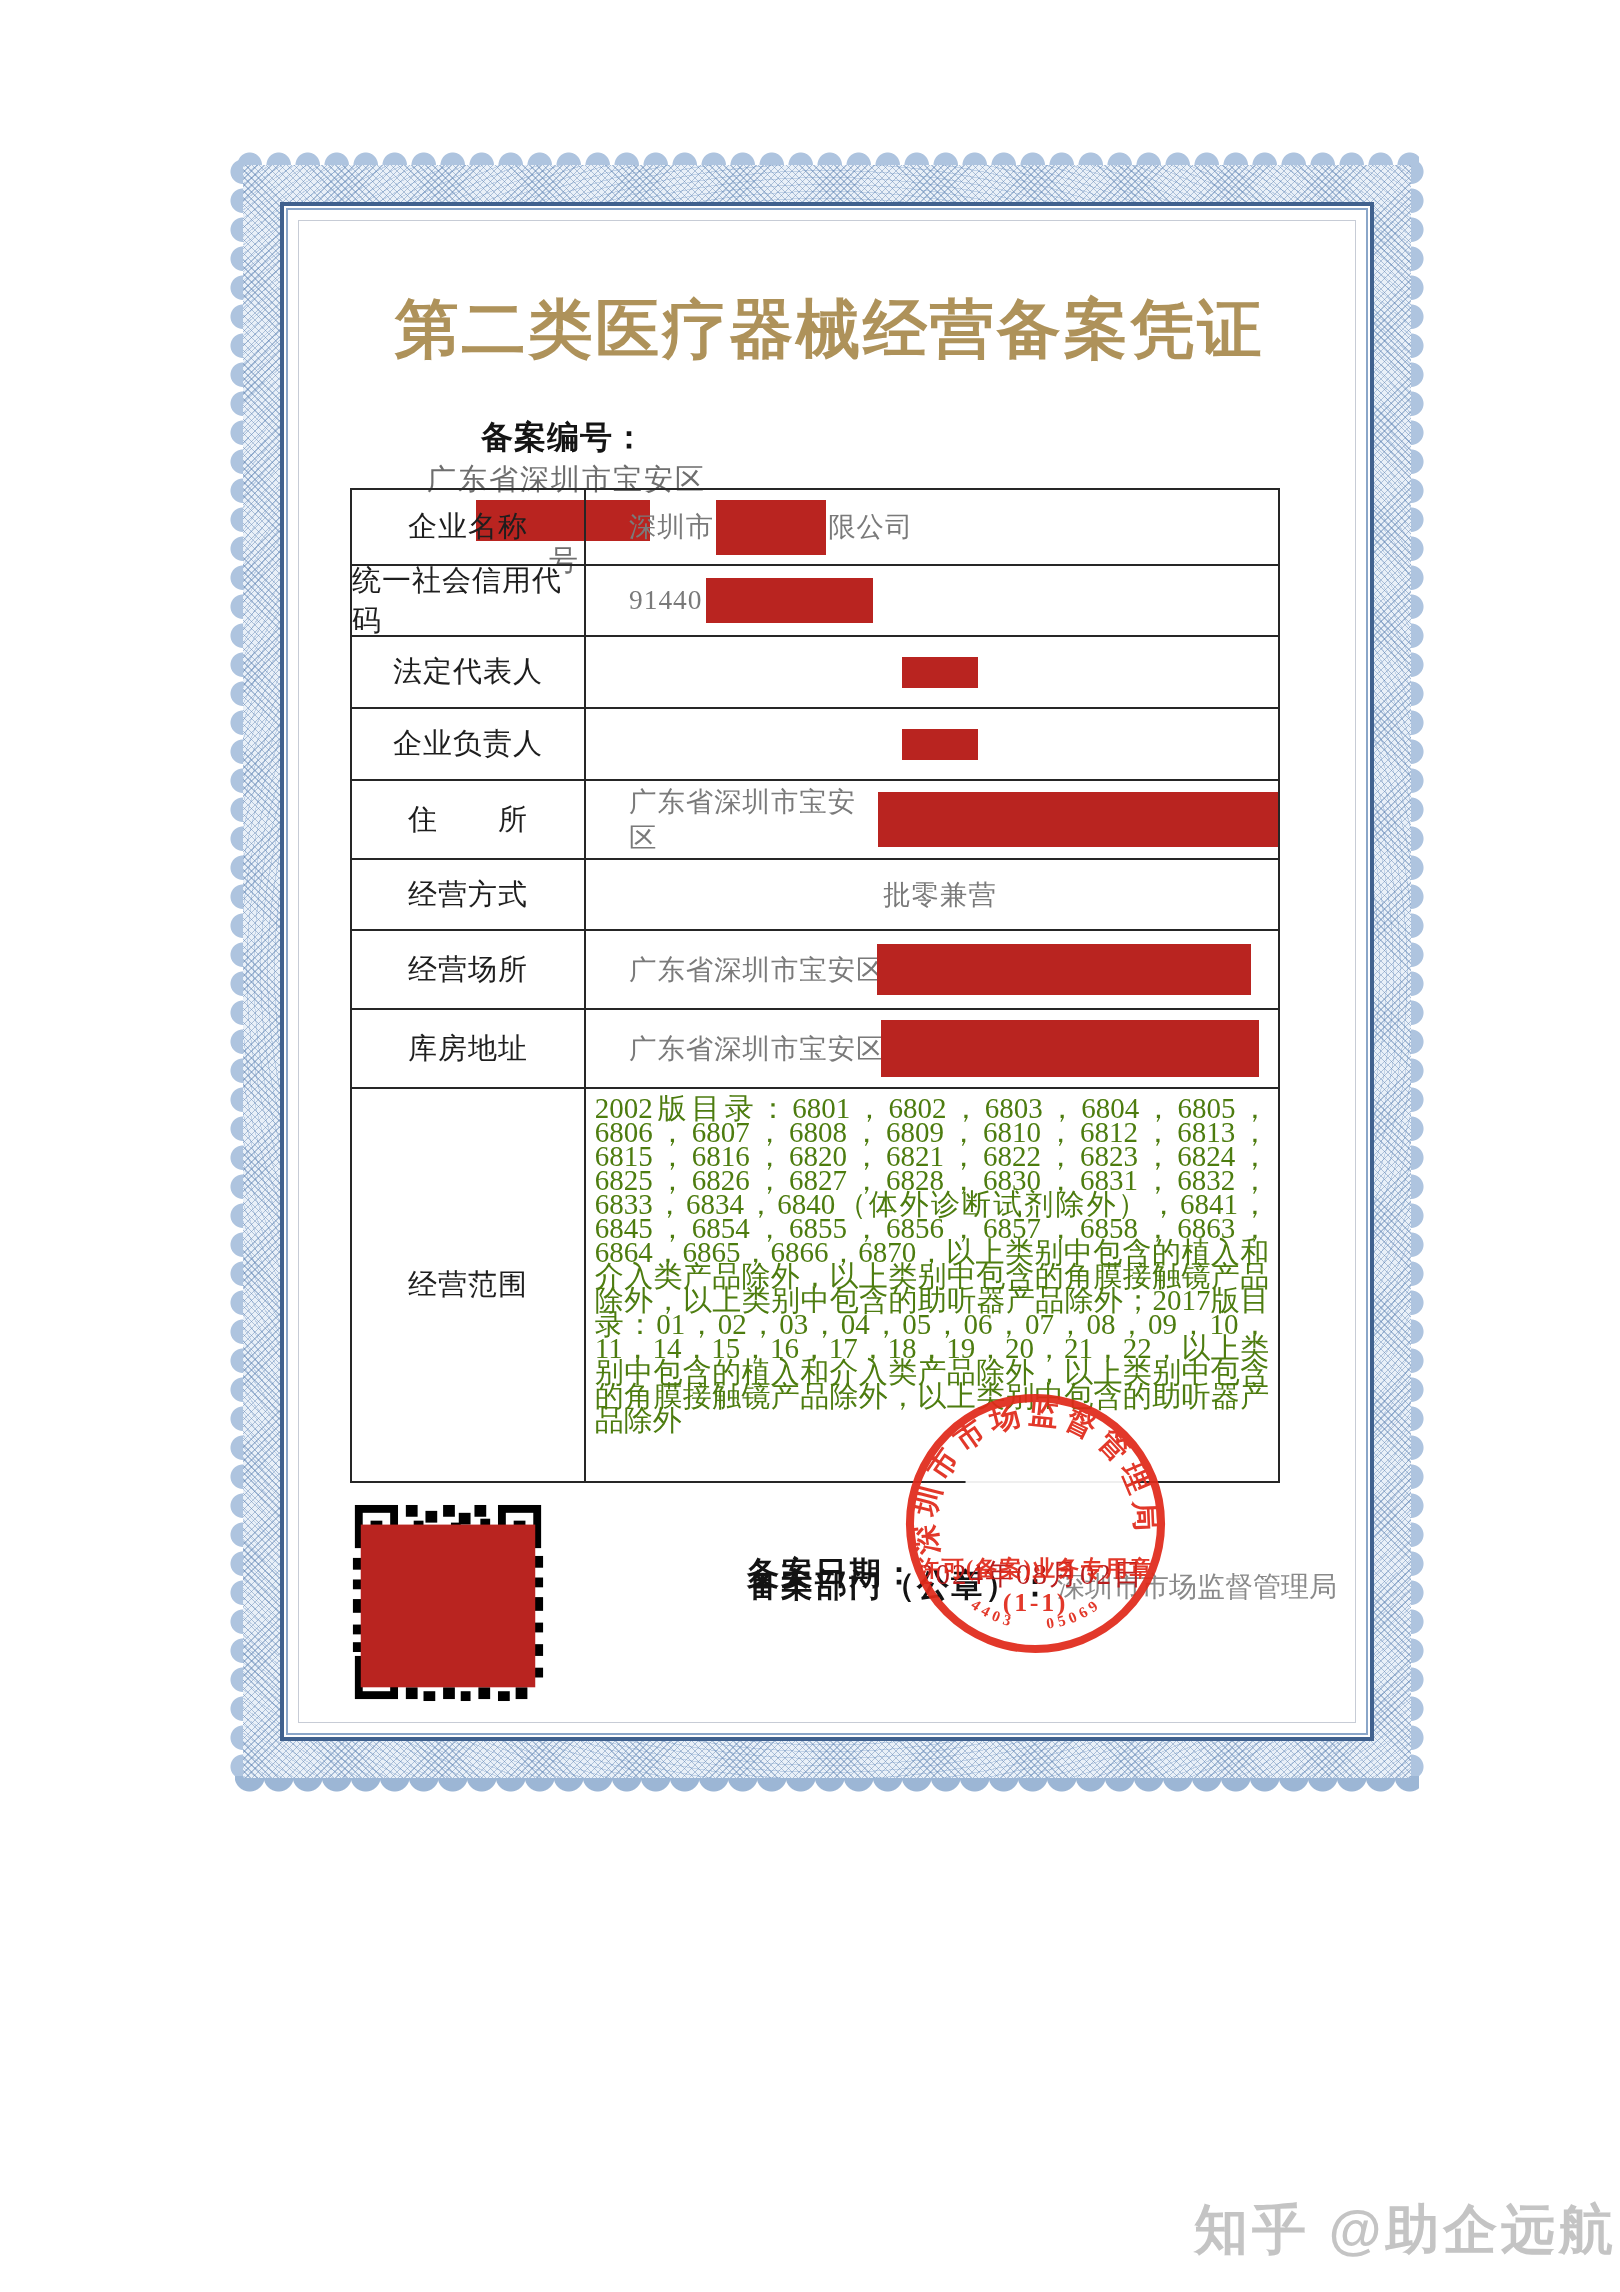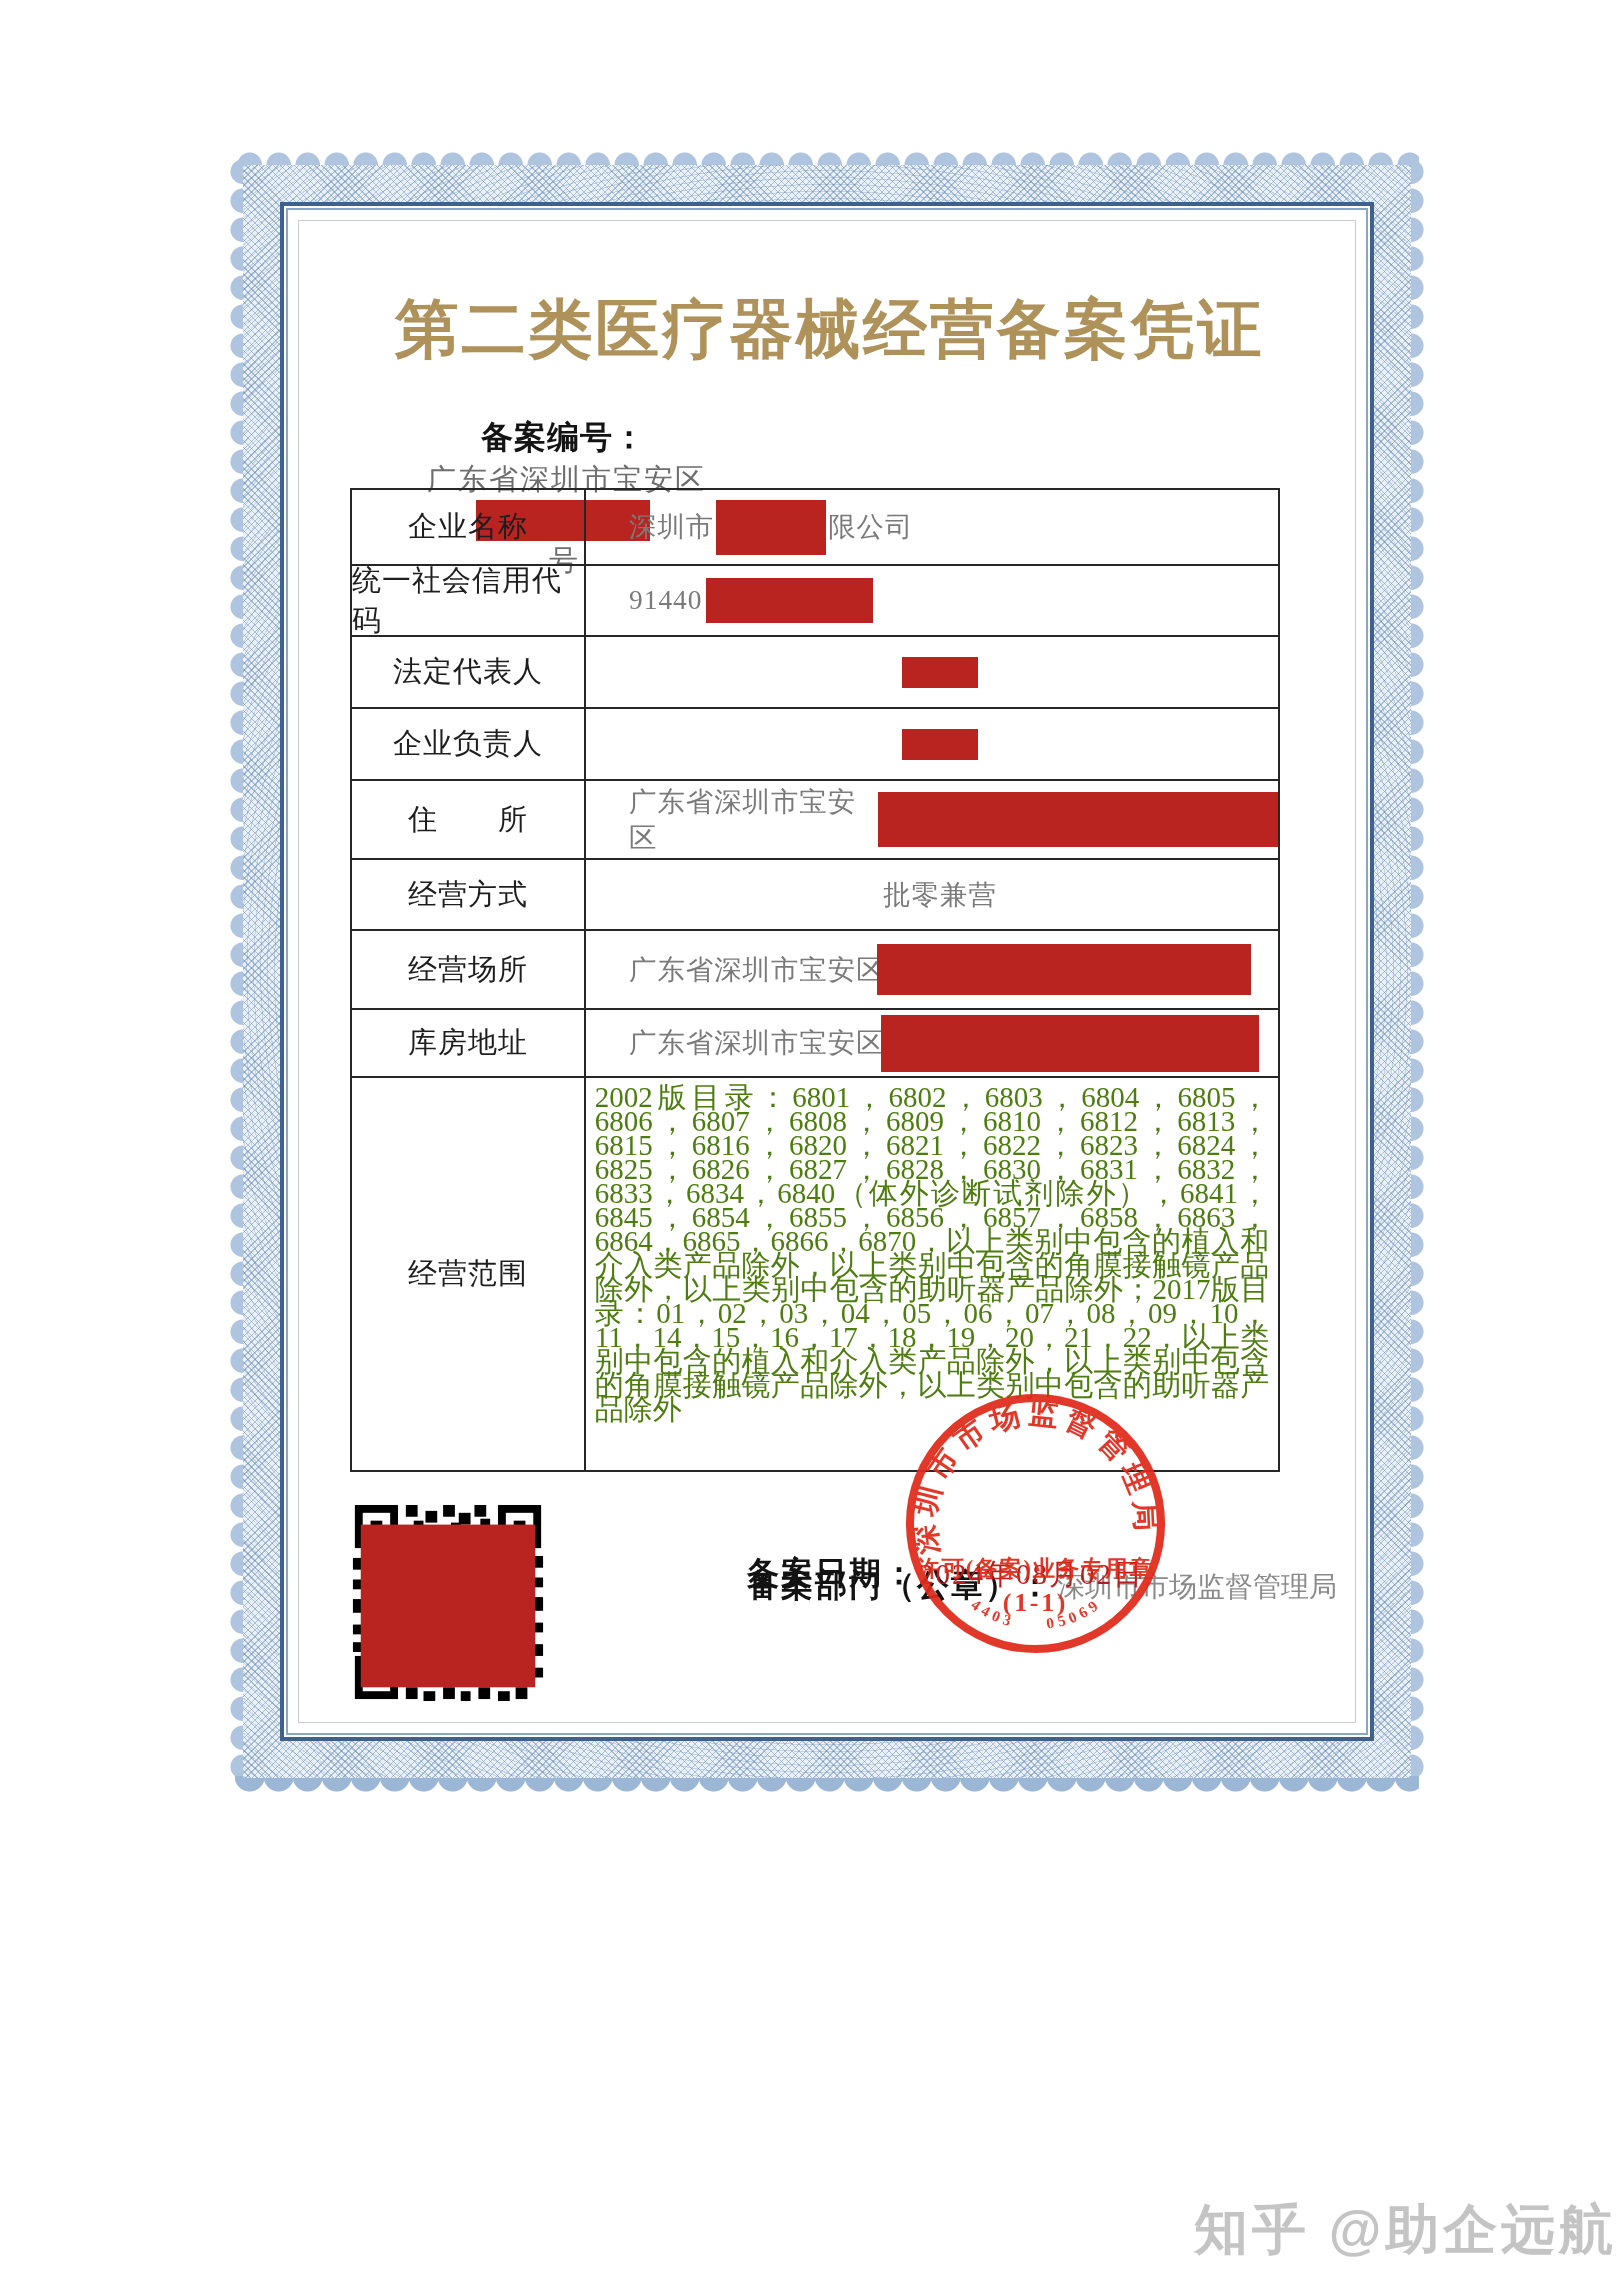--- a/index.html
+++ b/index.html
@@ -59,21 +59,21 @@
   .th{
     width:234px; flex:none; border-right:2px solid #262626; box-sizing:border-box;
     display:flex; align-items:center; justify-content:center;
     font-size:29px; color:#1e1e1e; letter-spacing:1px;
   }
   .td{
     flex:1; display:flex; align-items:center; padding-left:43px; box-sizing:border-box;
     font-size:27.4px; color:#7a7a7a; letter-spacing:1px;
   }
   .r1{height:74px;} .r2{height:71px;} .r3{height:72px;} .r4{height:72px;}
-  .r5{height:79px;} .r6{height:71px;} .r7{height:79px;} .r8{height:68px;} .r9{height:394px;}
+  .r5{height:79px;} .r6{height:71px;} .r7{height:79px;} .r8{height:79px;} .r9{height:394px;}
   .td.center{justify-content:center; padding-left:16px;}
   .bx-name{width:110px; height:55px; margin:0 2px;}
   .bx-code{width:167px; height:45px; margin-left:3.9px;}
   .bx-small{width:76px; height:31px;}
   .bx-addr1{width:400px; height:55px; margin-left:-3.9px;}
   .bx-addr2{width:374px; height:51px; margin-left:-7.8px;}
   .bx-addr3{width:378px; height:57px; margin-left:-3.9px;}
   .bx-recno{width:174px; height:41px; margin:0 2px;}
   .td.scope{
     align-items:flex-start; padding:6.9px 8.8px 6.9px 8.8px;

